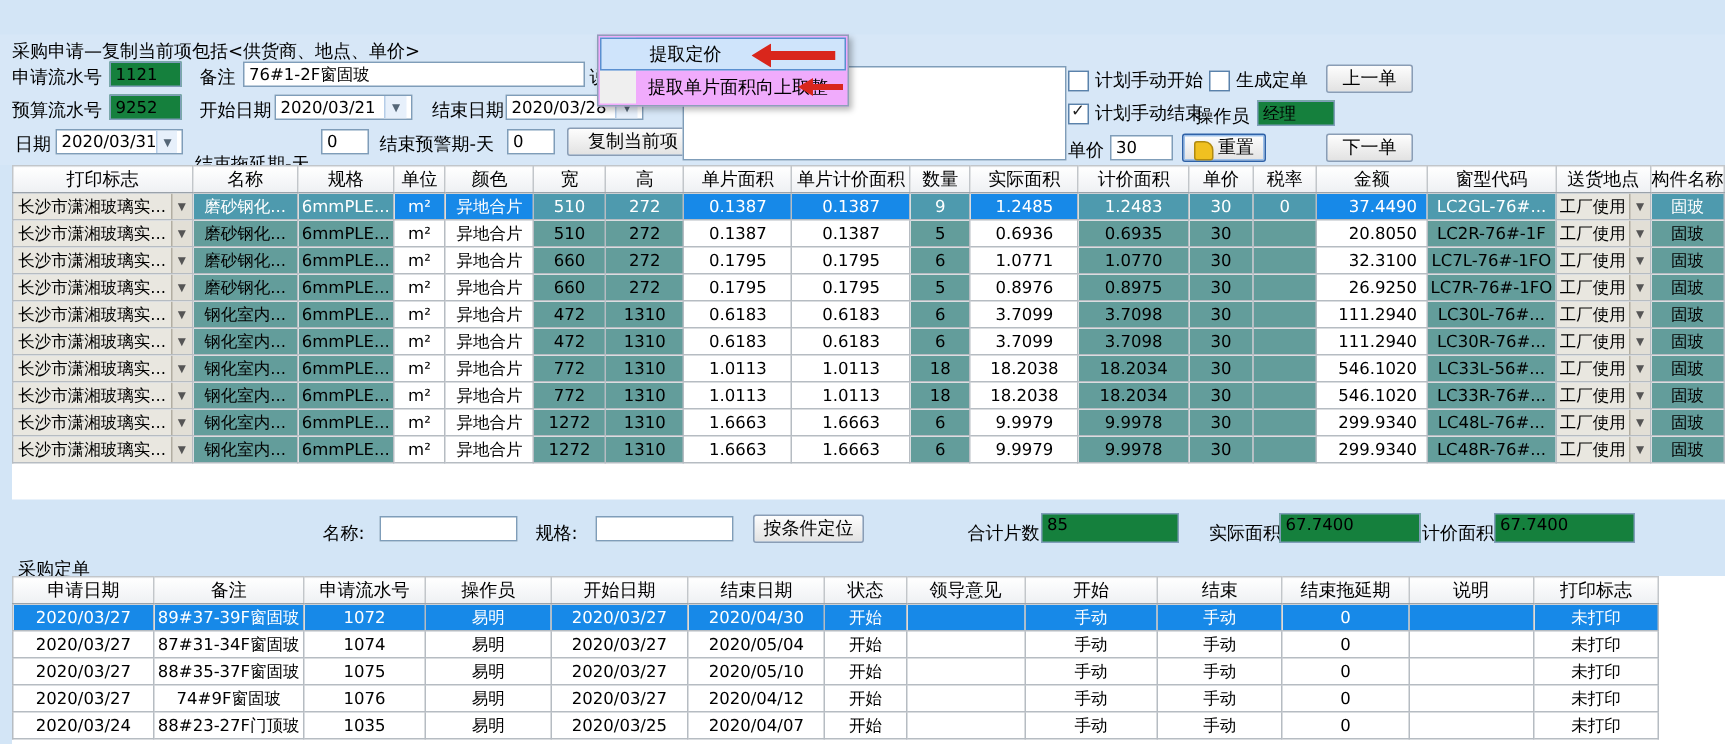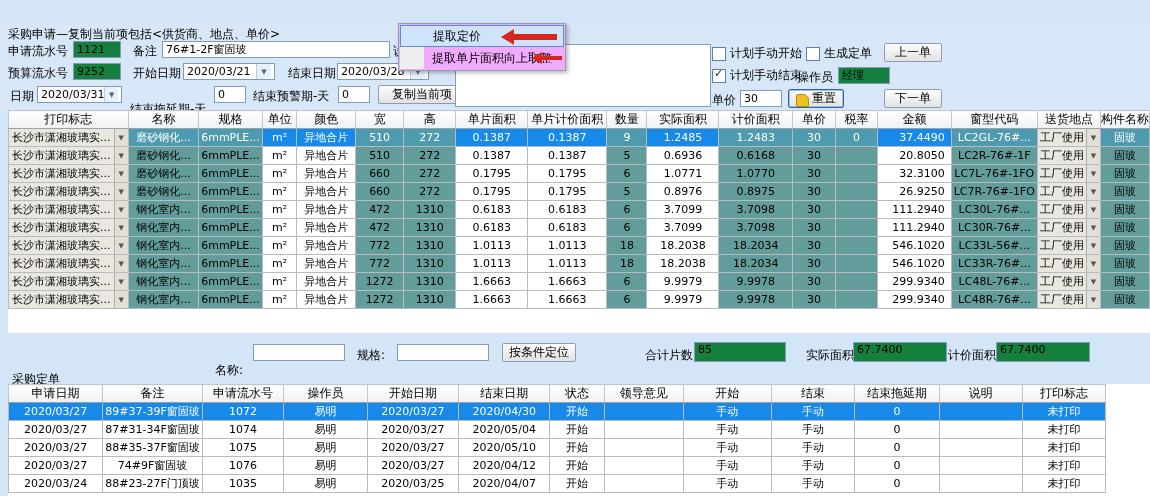--- a/index.html
+++ b/index.html
@@ -307,21 +307,21 @@
               <td class="teal left">磨砂钢化...</td>
               <td class="teal left">6mmPLE...</td>
               <td>m²</td>
               <td>异地合片</td>
               <td class="teal">510</td>
               <td class="teal">272</td>
               <td>0.1387</td>
               <td>0.1387</td>
               <td class="teal">5</td>
               <td>0.6936</td>
-              <td class="teal">0.6168</td>
+              <td class="teal">0.6935</td>
               <td class="teal">30</td>
               <td class="teal"></td>
               <td class="right">20.8050</td>
               <td class="teal left">LC2R-76#-1F</td>
               <td class="combo">
                 <div class="combo-inner">
                   <span class="ctext">工厂使用</span>
                   <span class="cbtn">▼</span>
                 </div>
               </td>
@@ -565,21 +565,21 @@
                   <span class="cbtn">▼</span>
                 </div>
               </td>
               <td class="teal">固玻</td>
             </tr>
           </tbody>
         </table>
       </div>
   </div>
 
-  <div class="lbl" style="left:215px;top:362px;">名称:</div>
+  <div class="lbl" style="left:215px;top:347px;">名称:</div>
   <div class="inp" style="left:253px;top:344px;width:92px;"></div>
   <div class="lbl" style="left:357px;top:347px;">规格:</div>
   <div class="inp" style="left:397px;top:344px;width:92px;"></div>
   <div class="btn" style="left:502px;top:343px;width:74px;">按条件定位</div>
   <div class="lbl" style="left:645px;top:347px;">合计片数</div>
   <div class="inp ro" style="left:694px;top:342px;width:92px;height:20px;align-items:flex-start;">85</div>
   <div class="lbl" style="left:806px;top:347px;">实际面积</div>
   <div class="inp ro" style="left:853px;top:342px;width:94px;height:20px;align-items:flex-start;">67.7400</div>
   <div class="lbl" style="left:948px;top:347px;">计价面积</div>
   <div class="inp ro" style="left:996px;top:342px;width:94px;height:20px;align-items:flex-start;">67.7400</div>

